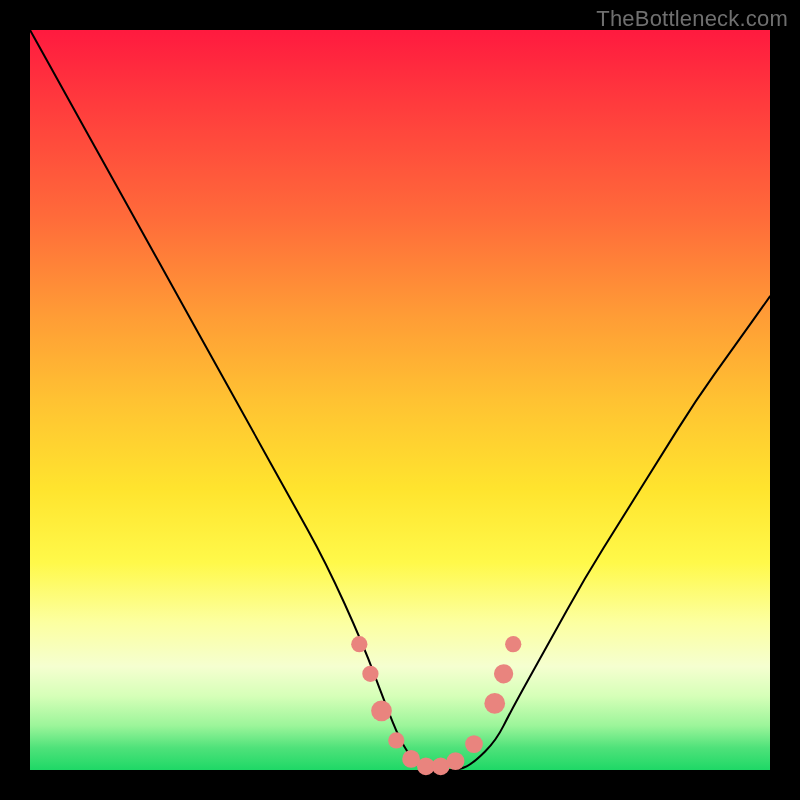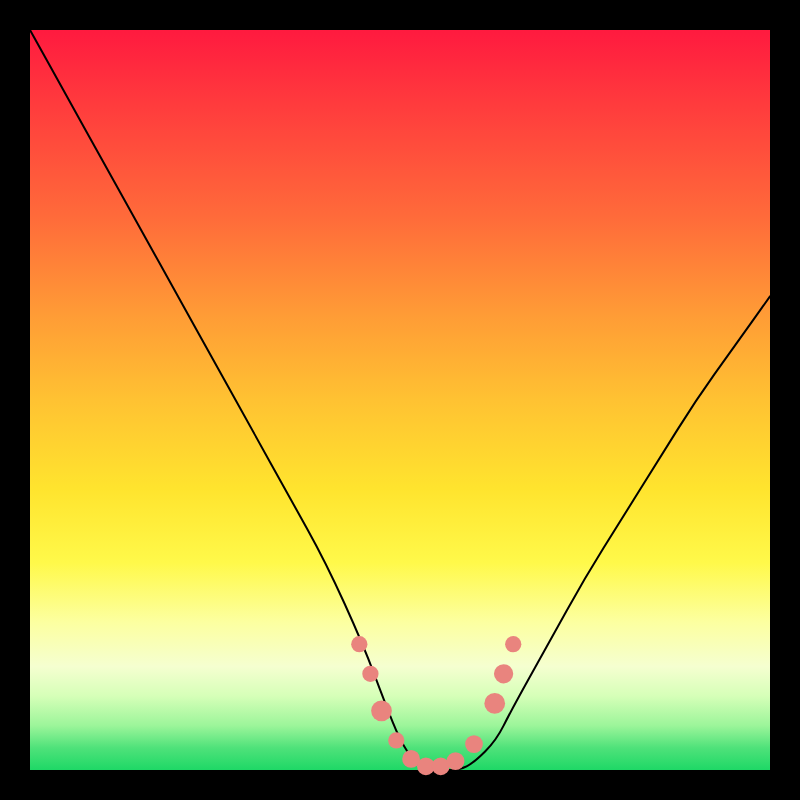--- a/index.html
+++ b/index.html
@@ -58,20 +58,21 @@
     width: 740px;
     height: 740px;
     overflow: visible;
   }
 </style>
 </head>
 <body>
 
 <div class="frame">
 
+  <div class="watermark">TheBottleneck.com</div>
 
   <div class="plot-area">
     <svg class="curve" viewBox="0 0 100 100" preserveAspectRatio="none">
       <path id="curve-path" fill="none" vector-effect="non-scaling-stroke" stroke-width="2" stroke-linecap="round" d="M 0.00 0.00 Q 0.00 0.00 2.50 4.50 Q 5.00 9.00 7.50 13.50 Q 10.00 18.00 12.50 22.50 Q 15.00 27.00 17.50 31.50 Q 20.00 36.00 22.50 40.50 Q 25.00 45.00 27.50 49.50 Q 30.00 54.00 32.50 58.50 Q 35.00 63.00 37.50 67.50 Q 40.00 72.00 42.50 77.50 Q 45.00 83.00 46.50 87.00 Q 48.00 91.00 49.00 93.50 Q 50.00 96.00 51.00 97.50 Q 52.00 99.00 53.00 99.50 Q 54.00 100.00 55.00 100.00 Q 56.00 100.00 57.00 100.00 Q 58.00 100.00 59.00 99.50 Q 60.00 99.00 61.50 97.50 Q 63.00 96.00 64.00 94.00 Q 65.00 92.00 67.50 87.50 Q 70.00 83.00 72.50 78.50 Q 75.00 74.00 77.50 70.00 Q 80.00 66.00 82.50 62.00 Q 85.00 58.00 87.50 54.00 Q 90.00 50.00 92.50 46.50 Q 95.00 43.00 97.50 39.50 T 100.00 36.00" stroke="#000000"></path>
       <g id="marker-group">
           <circle cx="44.50" cy="83.00" r="1.10" fill="#e9847e"></circle>
           <circle cx="46.00" cy="87.00" r="1.10" fill="#e9847e"></circle>
           <circle cx="47.50" cy="92.00" r="1.40" fill="#e9847e"></circle>
           <circle cx="49.50" cy="96.00" r="1.10" fill="#e9847e"></circle>
           <circle cx="51.50" cy="98.50" r="1.20" fill="#e9847e"></circle>

